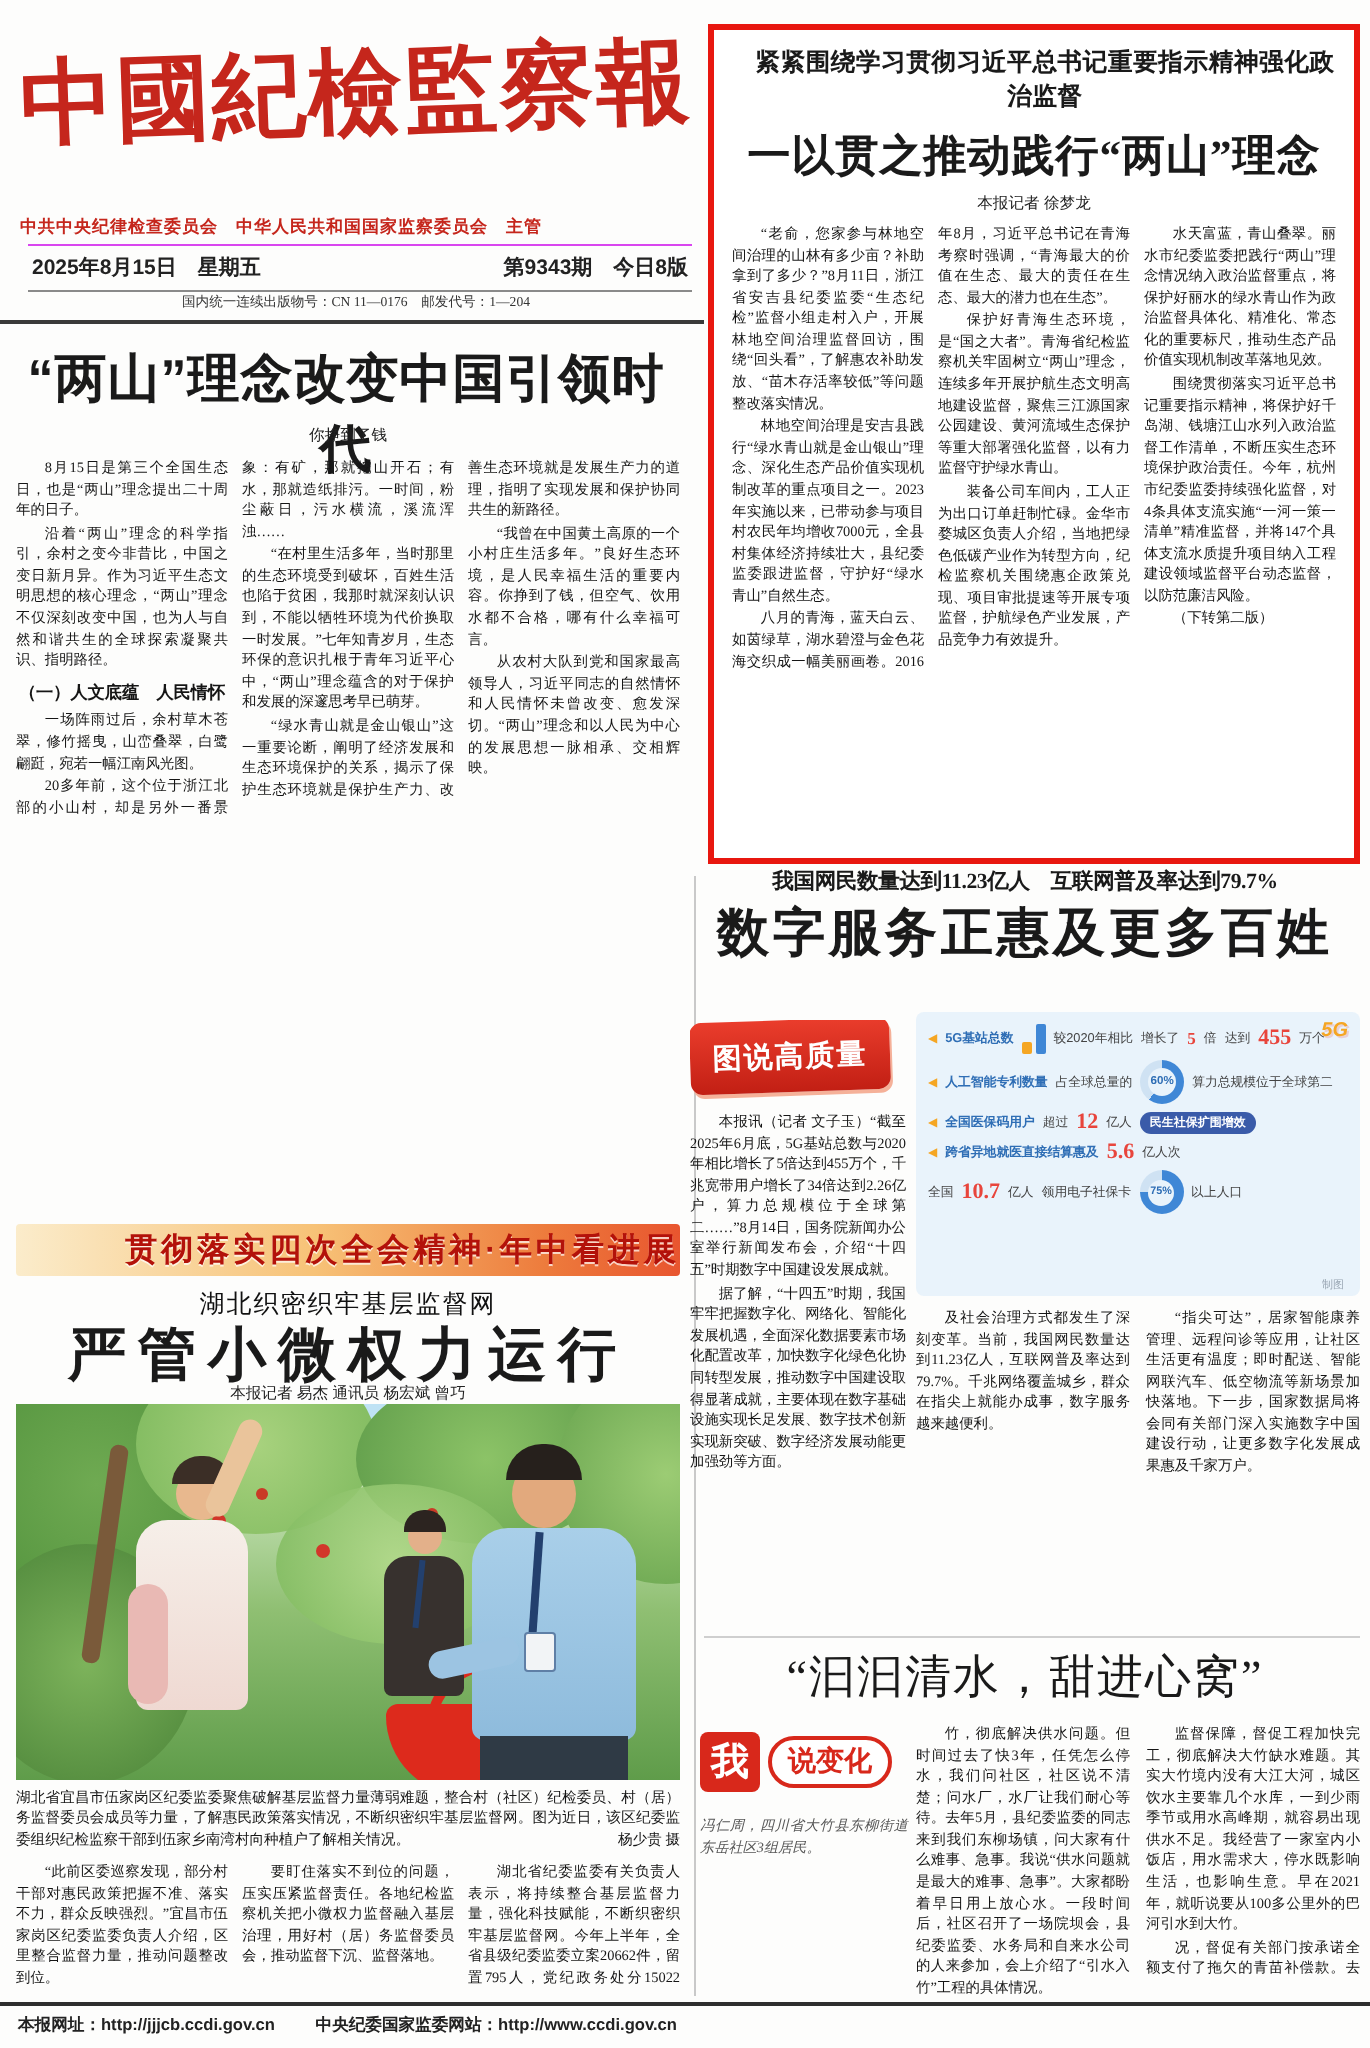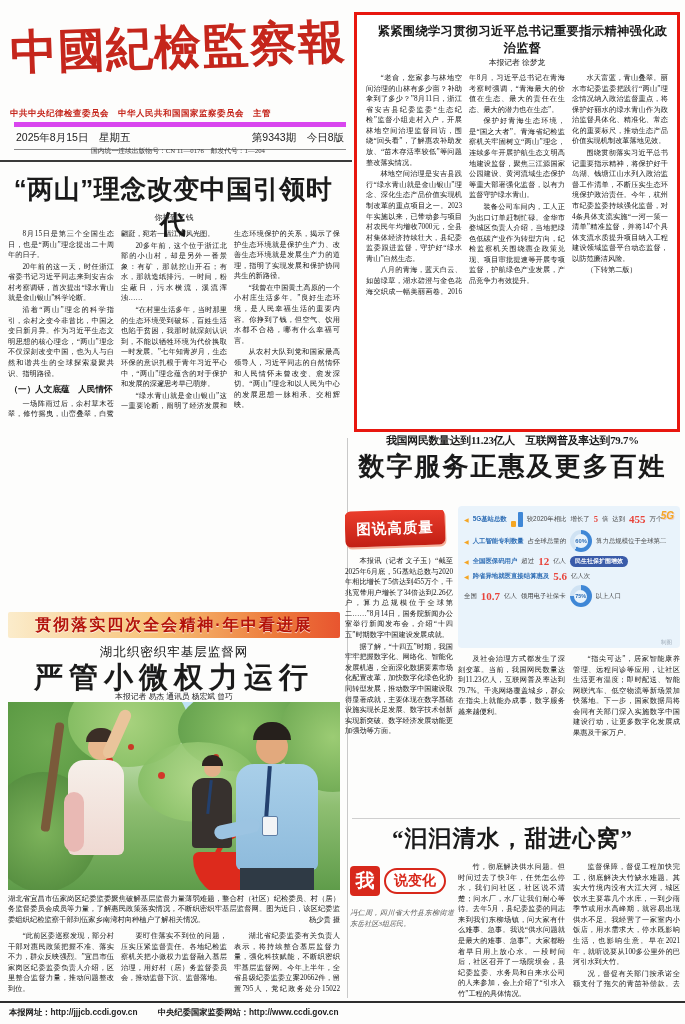--- a/index.html
+++ b/index.html
@@ -2,41 +2,41 @@
 <html><head>
 <meta charset="utf-8">
 <style>
   html,body{margin:0;padding:0;}
   body{width:685px;height:1024px;background:#f4f2ee;font-family:"Liberation Sans",sans-serif;}
   .page{position:relative;width:685px;height:1024px;background:#fdfdfc;overflow:hidden;color:#1a1a1a;}
   
   .masthead{position:absolute;left:10px;top:22px;width:336px;text-align:center;}
   .masthead-title{font-family:"Liberation Serif",serif;font-weight:bold;color:#c5261c;font-size:47px;letter-spacing:1px;transform:rotate(-2deg);display:inline-block;line-height:1.1;}
   .supervisor{position:absolute;left:10px;top:108px;width:336px;text-align:left;color:#c5261c;font-size:8.5px;font-weight:bold;letter-spacing:.5px;}
-  .dateline-row{position:absolute;left:14px;top:122px;width:328px;border-top:5px solid #d946ef;border-bottom:1px solid #8a8a8a;padding:4px 2px;display:flex;justify-content:space-between;font-size:10.5px;font-weight:normal;color:#222;}
+  .dateline-row{position:absolute;left:14px;top:122px;width:328px;border-top:1px solid #d946ef;border-bottom:1px solid #8a8a8a;padding:4px 2px;display:flex;justify-content:space-between;font-size:10.5px;font-weight:bold;color:#222;}
   .pubno{position:absolute;left:10px;top:146px;width:336px;text-align:center;font-size:6.8px;color:#333;font-family:"Liberation Serif",serif;}
   .header-rule{position:absolute;left:0;top:160px;width:352px;height:2px;background:#3a3a3a;}
   
   .small-body{font-size:7.2px;line-height:1.47;text-align:justify;color:#151515;font-family:"Liberation Serif",serif;}
   .small-body p{margin:0 0 1px;text-indent:2em;}
   .cols-3{column-count:3;column-gap:7px;}
   .cols-2{column-count:2;column-gap:8px;}
   .byline{text-align:center;font-size:7.8px;color:#222;}
   
   .lead-box{position:absolute;left:354px;top:12px;width:326px;height:420px;border:3px solid #e8170f;box-sizing:border-box;padding:6px 9px;background:#fff;}
   .lead-kicker{text-align:center;font-weight:bold;font-size:12.3px;letter-spacing:.3px;margin-top:2px;margin-left:11px;}
   .lead-headline{text-align:center;font-family:"Liberation Serif",serif;font-weight:bold;font-size:21.5px;margin:6px 0 4px;letter-spacing:.5px;}
   .lead-body{height:318px;overflow:hidden;margin-top:5px;}
   
   .left-headline{position:absolute;left:2px;top:172px;width:342px;text-align:center;font-weight:bold;font-size:26px;letter-spacing:.5px;}
   .left-byline{position:absolute;left:8px;top:212px;width:332px;}
   .left-body{position:absolute;left:8px;top:229px;width:332px;height:379px;overflow:hidden;}
   .subhead{font-weight:bold;text-align:center;text-indent:0 !important;font-family:"Liberation Sans",sans-serif;font-size:8.6px;margin:4px 0 3px !important;}
   
-  .banner{position:absolute;left:8px;top:612px;width:332px;height:26px;background:linear-gradient(90deg,#fbeccb 0%,#f7c277 45%,#ed7b3c 80%,#e8552f 100%);display:flex;align-items:center;justify-content:center;border-radius:2px;}
+  .banner{position:absolute;left:8px;top:612px;width:332px;height:26px;background:linear-gradient(90deg,#fbeccb 0%,#f7c277 45%,#ed7b3c 80%,#e8552f 100%);display:flex;align-items:center;justify-content:flex-end;border-radius:2px;}
   .banner span{font-weight:bold;font-size:16px;color:#b3120a;letter-spacing:2px;text-shadow:0 1px 0 rgba(255,255,255,.7);}
   
   .hubei-kicker{position:absolute;left:8px;top:644px;width:332px;text-align:center;font-size:12.5px;letter-spacing:1px;color:#111;}
   .hubei-headline{position:absolute;left:8px;top:658px;width:332px;text-align:center;font-family:"Liberation Serif",serif;font-weight:bold;font-size:29px;letter-spacing:6px;}
   .hubei-byline{position:absolute;left:8px;top:691px;width:332px;}
   
   .photo{position:absolute;left:8px;top:702px;width:332px;height:188px;overflow:hidden;background:linear-gradient(180deg,#aed9ef 0%,#cfe8c2 16%,#8fbf72 55%,#5f9c4a 100%);}
   .blob{position:absolute;border-radius:50%;}
   .caption{position:absolute;left:8px;top:894px;width:332px;font-size:7.3px;line-height:1.42;text-align:justify;font-family:"Liberation Serif",serif;color:#151515;}
   .hubei-body{position:absolute;left:8px;top:931px;width:332px;height:70px;overflow:hidden;}
@@ -57,21 +57,21 @@
   .donut{border-radius:50%;display:flex;align-items:center;justify-content:center;flex:0 0 auto;}
   .donut i{background:#e9f3fb;border-radius:50%;display:flex;align-items:center;justify-content:center;font-style:normal;font-weight:bold;color:#2f6eb5;}
   .bars{display:flex;align-items:flex-end;gap:2px;height:16px;flex:0 0 auto;}
   .bars b{display:block;width:5px;border-radius:1px;}
   .pill{background:#3a5ba9;color:#fff;border-radius:7px;padding:1px 5px;font-size:6px;font-weight:bold;flex:0 0 auto;}
   .g5{position:absolute;right:6px;top:4px;color:#f5a623;font-weight:bold;font-size:10px;font-style:italic;text-shadow:1px 1px 0 #e8453c33;}
   .ig-credit{position:absolute;right:8px;bottom:2px;font-size:5.5px;color:#9aa7b4;}
   .digital-body{position:absolute;left:458px;top:654px;width:222px;height:160px;overflow:hidden;}
   
   .water-rule{position:absolute;left:352px;top:818px;width:328px;height:1px;background:#cfcfcf;}
-  .water-headline{position:absolute;left:345px;top:823px;width:335px;text-align:center;font-family:"Liberation Serif",serif;font-weight:bold;font-size:23px;letter-spacing:1px;}
+  .water-headline{position:absolute;left:345px;top:823px;width:335px;text-align:center;font-family:"Liberation Serif",serif;font-weight:normal;font-size:23px;letter-spacing:1px;}
   .voice{position:absolute;left:350px;top:866px;width:104px;}
   .voice-badge{display:flex;align-items:center;gap:4px;}
   .voice-char{width:30px;height:30px;background:#d8281b;color:#fff;font-weight:bold;font-size:19px;display:flex;align-items:center;justify-content:center;border-radius:4px;font-family:"Liberation Serif",serif;}
   .voice-rest{border:2px solid #d8281b;border-radius:14px;color:#d8281b;font-weight:bold;font-size:14px;padding:2px 8px;background:#fff;}
   .water-intro{margin-top:12px;font-size:7.1px;color:#555;font-style:italic;line-height:1.5;text-align:justify;font-family:"Liberation Serif",serif;}
   .water-body{position:absolute;left:458px;top:862px;width:222px;height:138px;overflow:hidden;}
   
   .footer-rule{position:absolute;left:0;top:1001px;width:685px;height:2px;background:#2e2e2e;}
   .footer{position:absolute;left:0;top:1007px;width:563px;text-align:left;font-size:8.3px;font-weight:bold;color:#222;}
   .footer span{margin:0 9px;}
@@ -87,38 +87,38 @@
   <div class="supervisor">中共中央纪律检查委员会　中华人民共和国国家监察委员会　主管</div>
   <div class="dateline-row">
     <span>2025年8月15日　星期五</span>
     <span>第9343期　今日8版</span>
   </div>
   <div class="pubno">国内统一连续出版物号：CN 11—0176　邮发代号：1—204</div>
   <div class="header-rule"></div>
 
   <div class="lead-box">
     <div class="lead-kicker">紧紧围绕学习贯彻习近平总书记重要指示精神强化政治监督</div>
+    <div class="lead-headline">一以贯之推动践行“两山”理念</div>
     <div class="byline">本报记者 徐梦龙</div>
     <div class="lead-body small-body cols-3">
       <p>“老俞，您家参与林地空间治理的山林有多少亩？补助拿到了多少？”8月11日，浙江省安吉县纪委监委“生态纪检”监督小组走村入户，开展林地空间治理监督回访，围绕“回头看”，了解惠农补助发放、“苗木存活率较低”等问题整改落实情况。</p>
       <p>林地空间治理是安吉县践行“绿水青山就是金山银山”理念、深化生态产品价值实现机制改革的重点项目之一。2023年实施以来，已带动参与项目村农民年均增收7000元，全县村集体经济持续壮大，县纪委监委跟进监督，守护好“绿水青山”自然生态。</p>
       <p>八月的青海，蓝天白云、如茵绿草，湖水碧澄与金色花海交织成一幅美丽画卷。2016年8月，习近平总书记在青海考察时强调，“青海最大的价值在生态、最大的责任在生态、最大的潜力也在生态”。</p>
       <p>保护好青海生态环境，是“国之大者”。青海省纪检监察机关牢固树立“两山”理念，连续多年开展护航生态文明高地建设监督，聚焦三江源国家公园建设、黄河流域生态保护等重大部署强化监督，以有力监督守护绿水青山。</p>
       <p>装备公司车间内，工人正为出口订单赶制忙碌。金华市婺城区负责人介绍，当地把绿色低碳产业作为转型方向，纪检监察机关围绕惠企政策兑现、项目审批提速等开展专项监督，护航绿色产业发展，产品竞争力有效提升。</p>
       <p>水天富蓝，青山叠翠。丽水市纪委监委把践行“两山”理念情况纳入政治监督重点，将保护好丽水的绿水青山作为政治监督具体化、精准化、常态化的重要标尺，推动生态产品价值实现机制改革落地见效。</p>
       <p>围绕贯彻落实习近平总书记重要指示精神，将保护好千岛湖、钱塘江山水列入政治监督工作清单，不断压实生态环境保护政治责任。今年，杭州市纪委监委持续强化监督，对4条具体支流实施“一河一策一清单”精准监督，并将147个具体支流水质提升项目纳入工程建设领域监督平台动态监督，以防范廉洁风险。</p>
       <p>（下转第二版）</p>
     </div>
   </div>
 
   <div class="left-headline">“两山”理念改变中国引领时代</div>
   <div class="left-byline byline">你挣到了钱</div>
   <div class="left-body small-body cols-3">
     <p>8月15日是第三个全国生态日，也是“两山”理念提出二十周年的日子。</p>
-    <p>20年前的这一天，时任浙江省委书记习近平同志来到安吉余村考察调研，首次提出“绿水青山就是金山银山”科学论断。</p>
     <p>沿着“两山”理念的科学指引，余村之变今非昔比，中国之变日新月异。作为习近平生态文明思想的核心理念，“两山”理念不仅深刻改变中国，也为人与自然和谐共生的全球探索凝聚共识、指明路径。</p>
     <p class="subhead">（一）人文底蕴　人民情怀</p>
     <p>一场阵雨过后，余村草木苍翠，修竹摇曳，山峦叠翠，白鹭翩跹，宛若一幅江南风光图。</p>
     <p>20多年前，这个位于浙江北部的小山村，却是另外一番景象：有矿，那就挖山开石；有水，那就造纸排污。一时间，粉尘蔽日，污水横流，溪流浑浊……</p>
     <p>“在村里生活多年，当时那里的生态环境受到破坏，百姓生活也陷于贫困，我那时就深刻认识到，不能以牺牲环境为代价换取一时发展。”七年知青岁月，生态环保的意识扎根于青年习近平心中，“两山”理念蕴含的对于保护和发展的深邃思考早已萌芽。</p>
     <p>“绿水青山就是金山银山”这一重要论断，阐明了经济发展和生态环境保护的关系，揭示了保护生态环境就是保护生产力、改善生态环境就是发展生产力的道理，指明了实现发展和保护协同共生的新路径。</p>
     <p>“我曾在中国黄土高原的一个小村庄生活多年。”良好生态环境，是人民幸福生活的重要内容。你挣到了钱，但空气、饮用水都不合格，哪有什么幸福可言。</p>
     <p>从农村大队到党和国家最高领导人，习近平同志的自然情怀和人民情怀未曾改变、愈发深切。“两山”理念和以人民为中心的发展思想一脉相承、交相辉映。</p>
   </div>
 

